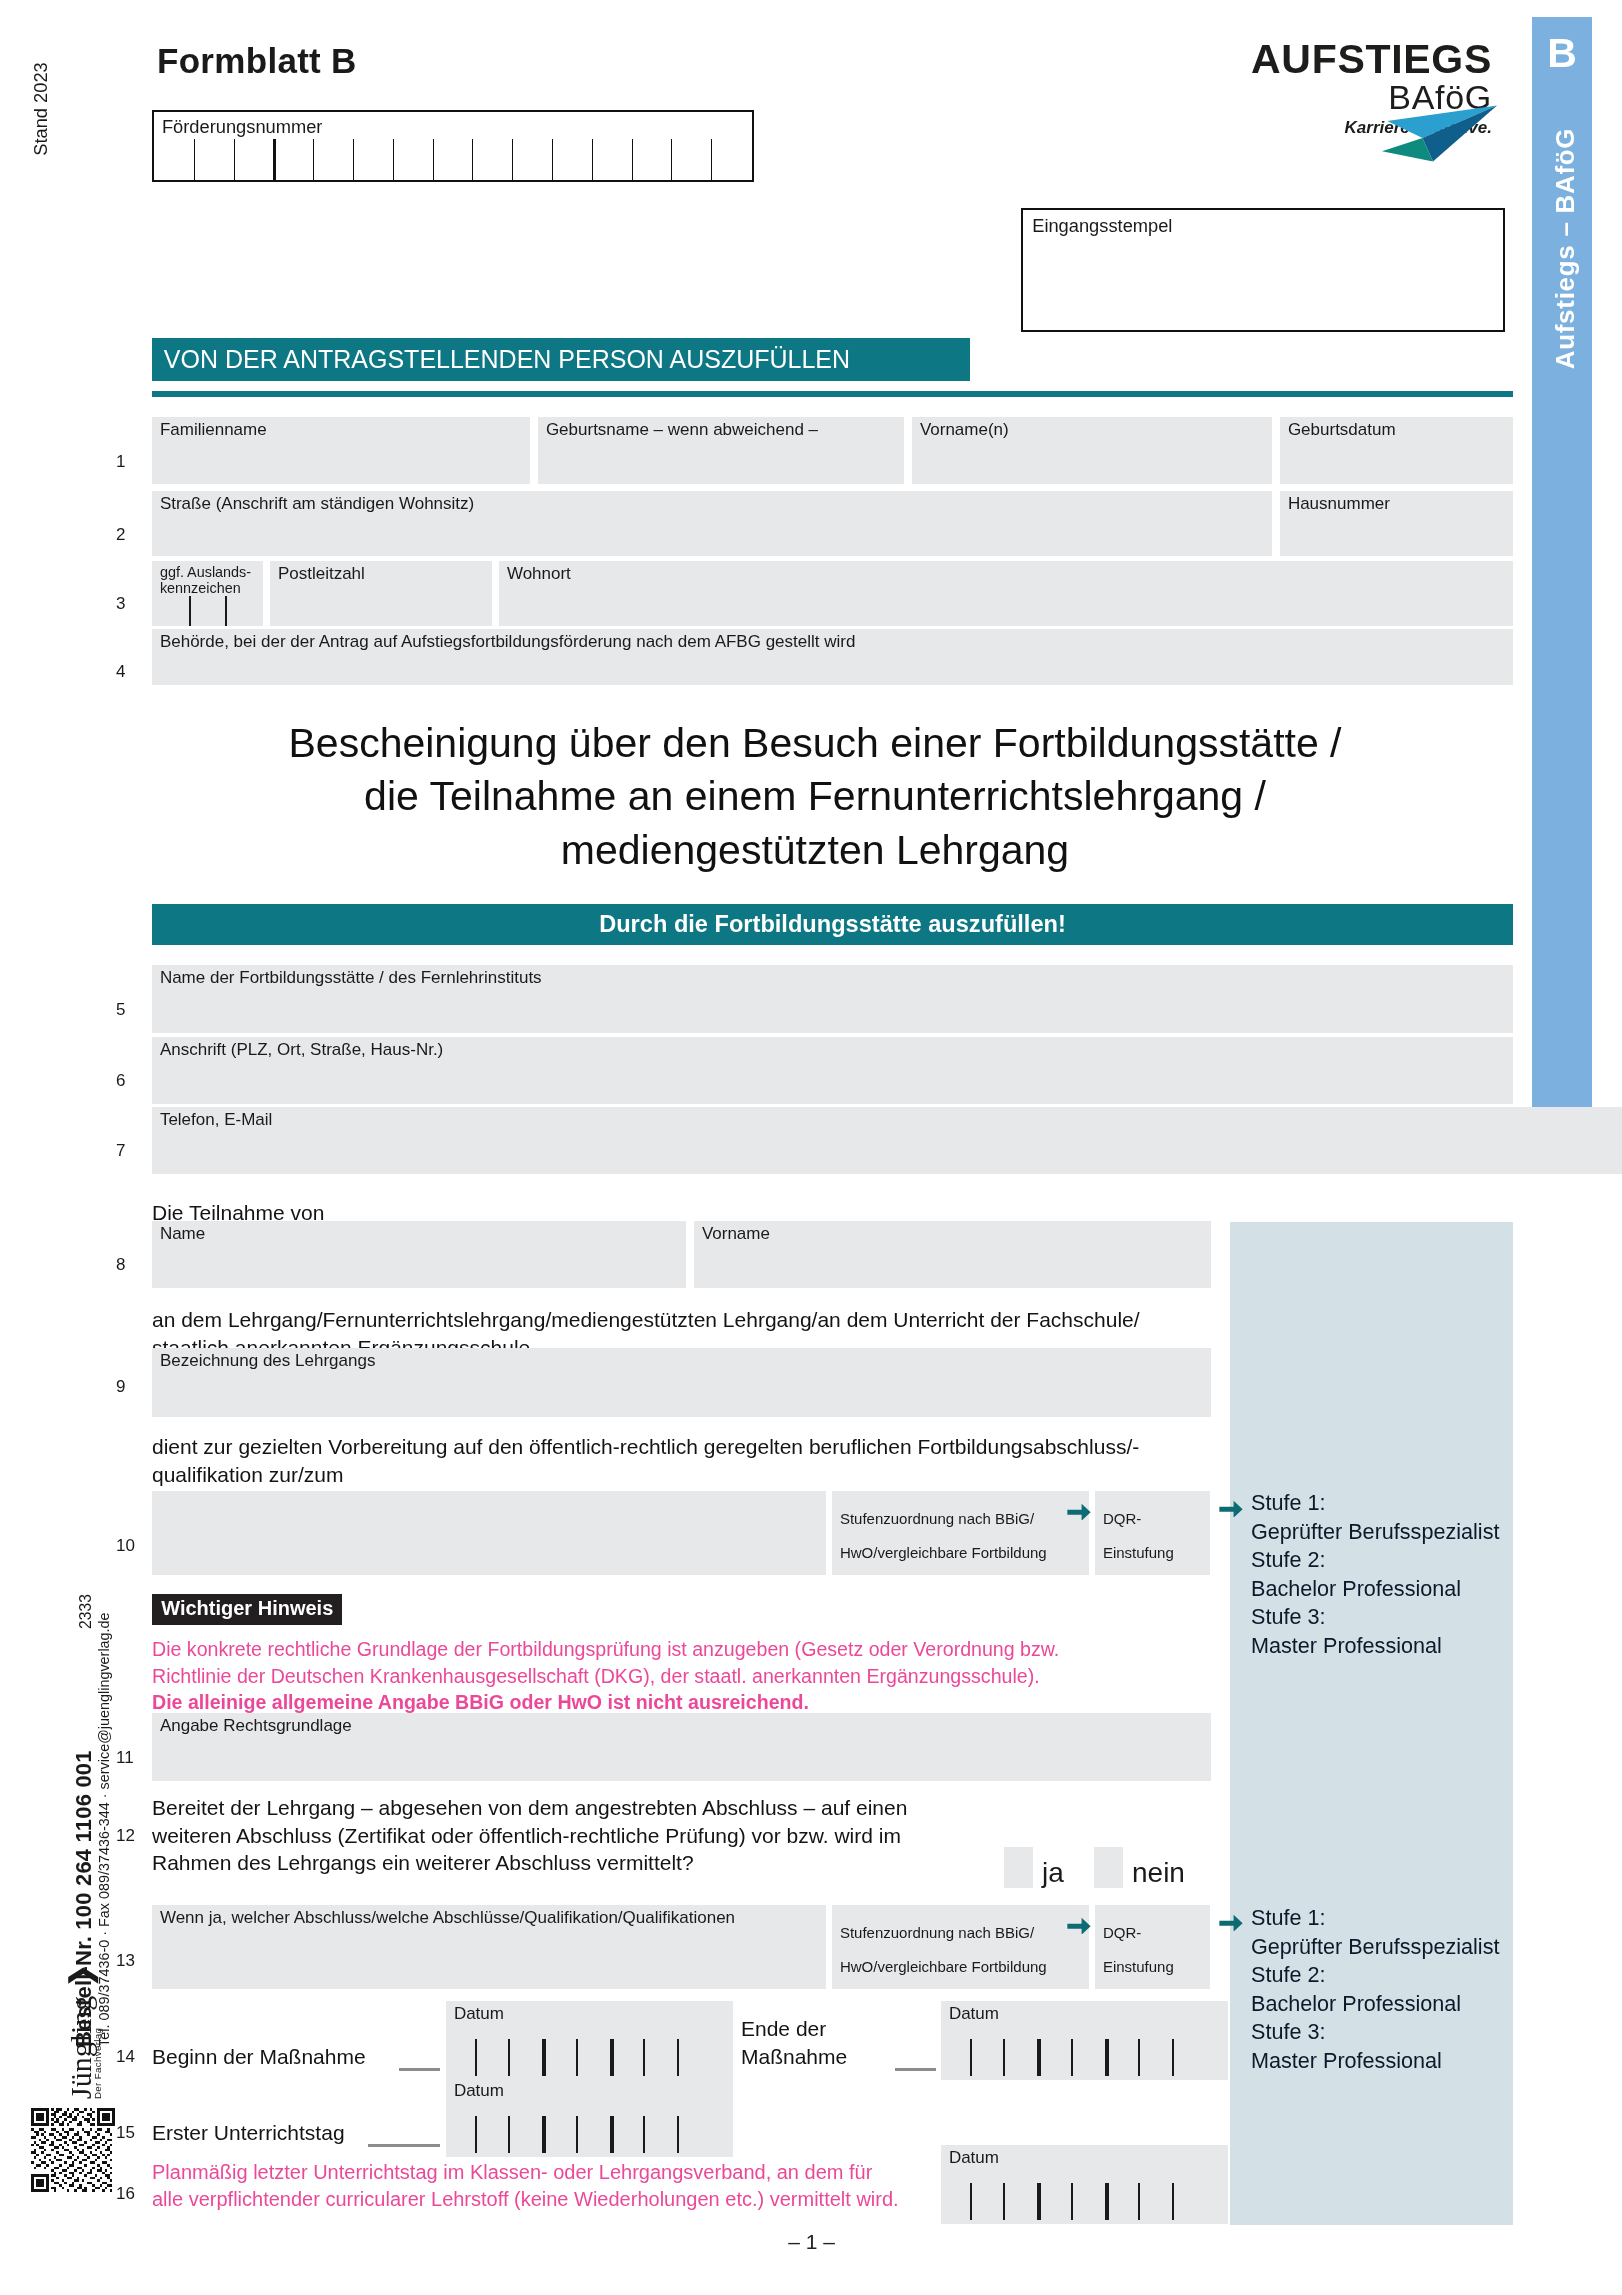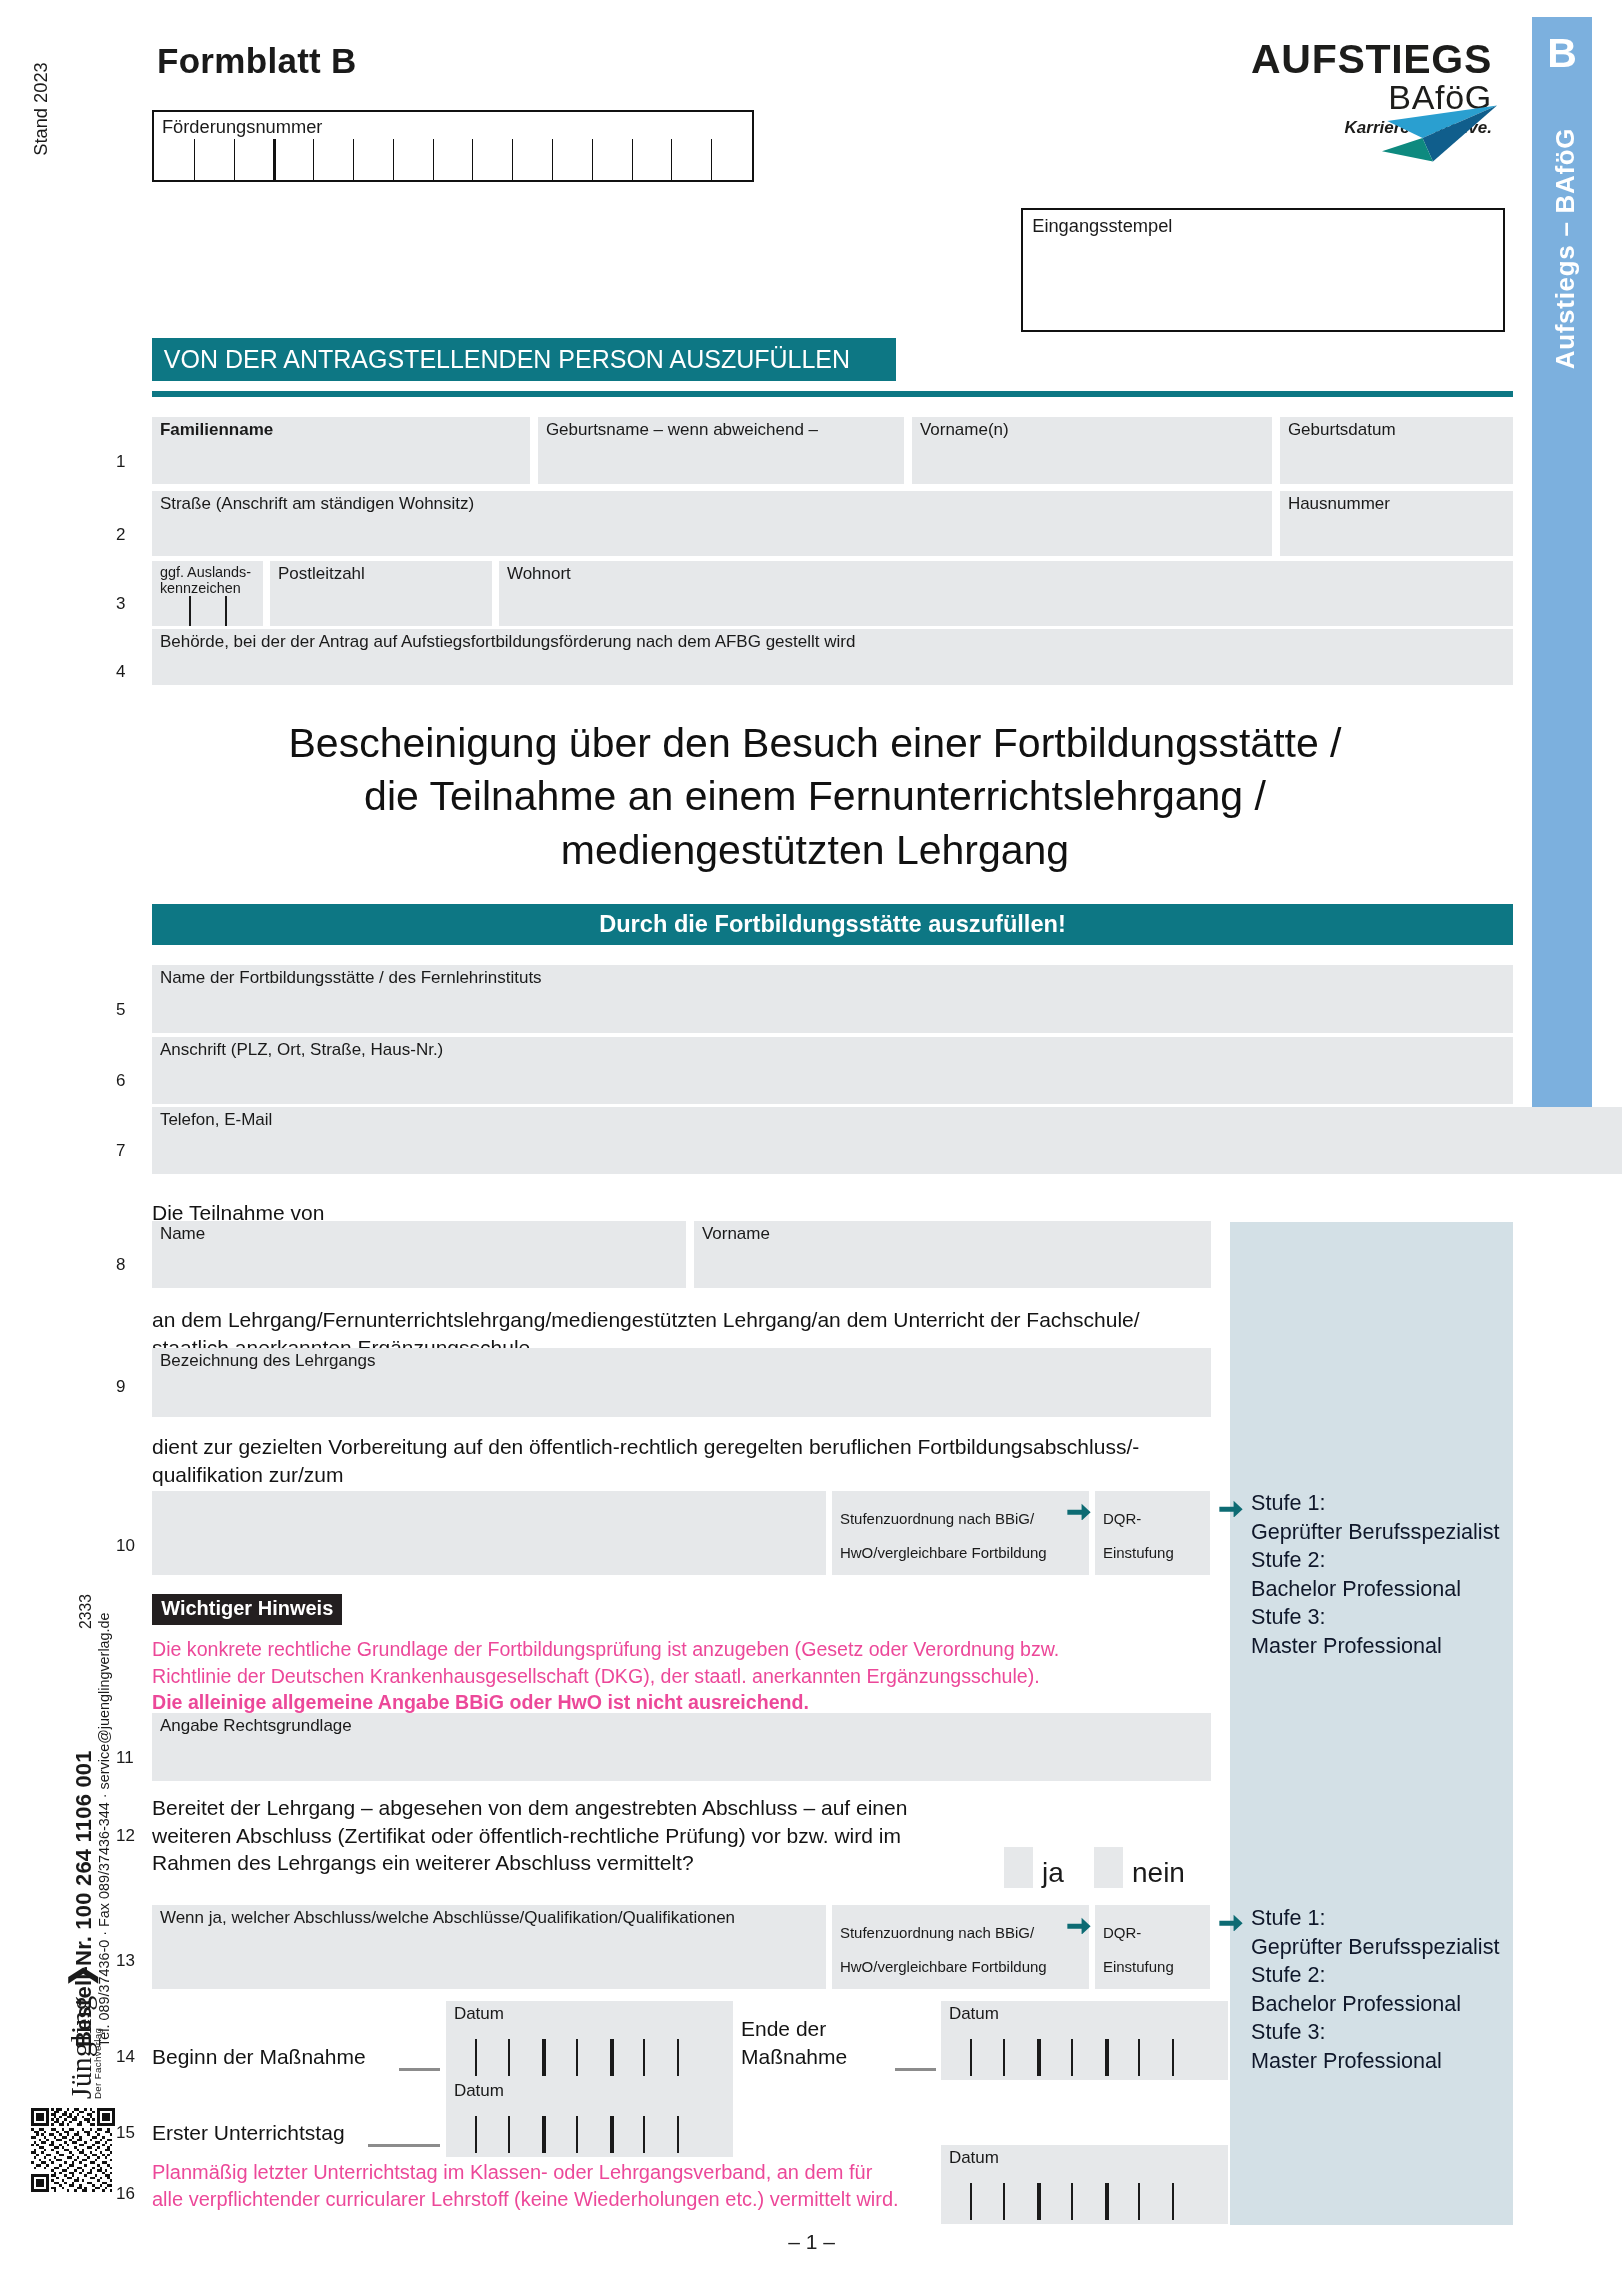--- a/index.html
+++ b/index.html
@@ -178,25 +178,25 @@
 
   <div class="stempel">
     <span>Eingangsstempel</span>
   </div>
 
   <div class="spine">
     <div class="spine-letter">B</div>
     <div class="spine-text">Aufstiegs – BAföG</div>
   </div>
 
-  <div class="teal-bar" style="left:152px;top:338px;width:744px;height:43px;padding-left:11.8px;">VON DER ANTRAGSTELLENDEN PERSON AUSZUFÜLLEN</div>
+  <div class="teal-bar" style="left:152px;top:338px;width:818px;height:43px;padding-left:11.8px;">VON DER ANTRAGSTELLENDEN PERSON AUSZUFÜLLEN</div>
   <div class="teal-rule" style="left:152px;top:391px;width:1361px;"></div>
 
   <div class="rownum" style="left:116px;top:452px;">1</div>
-  <div class="fld" style="left:152px;top:417px;width:378px;height:67px;font-weight:bold;">
+  <div class="fld" style="left:152px;top:417px;width:378px;height:67px;">
     <span class="lbl">Familienname</span>
   </div>
   <div class="fld" style="left:538px;top:417px;width:366px;height:67px;">
     <span class="lbl">Geburtsname – wenn abweichend –</span>
   </div>
   <div class="fld" style="left:912px;top:417px;width:360px;height:67px;">
     <span class="lbl">Vorname(n)</span>
   </div>
   <div class="fld" style="left:1280px;top:417px;width:233px;height:67px;">
     <span class="lbl">Geburtsdatum</span>

